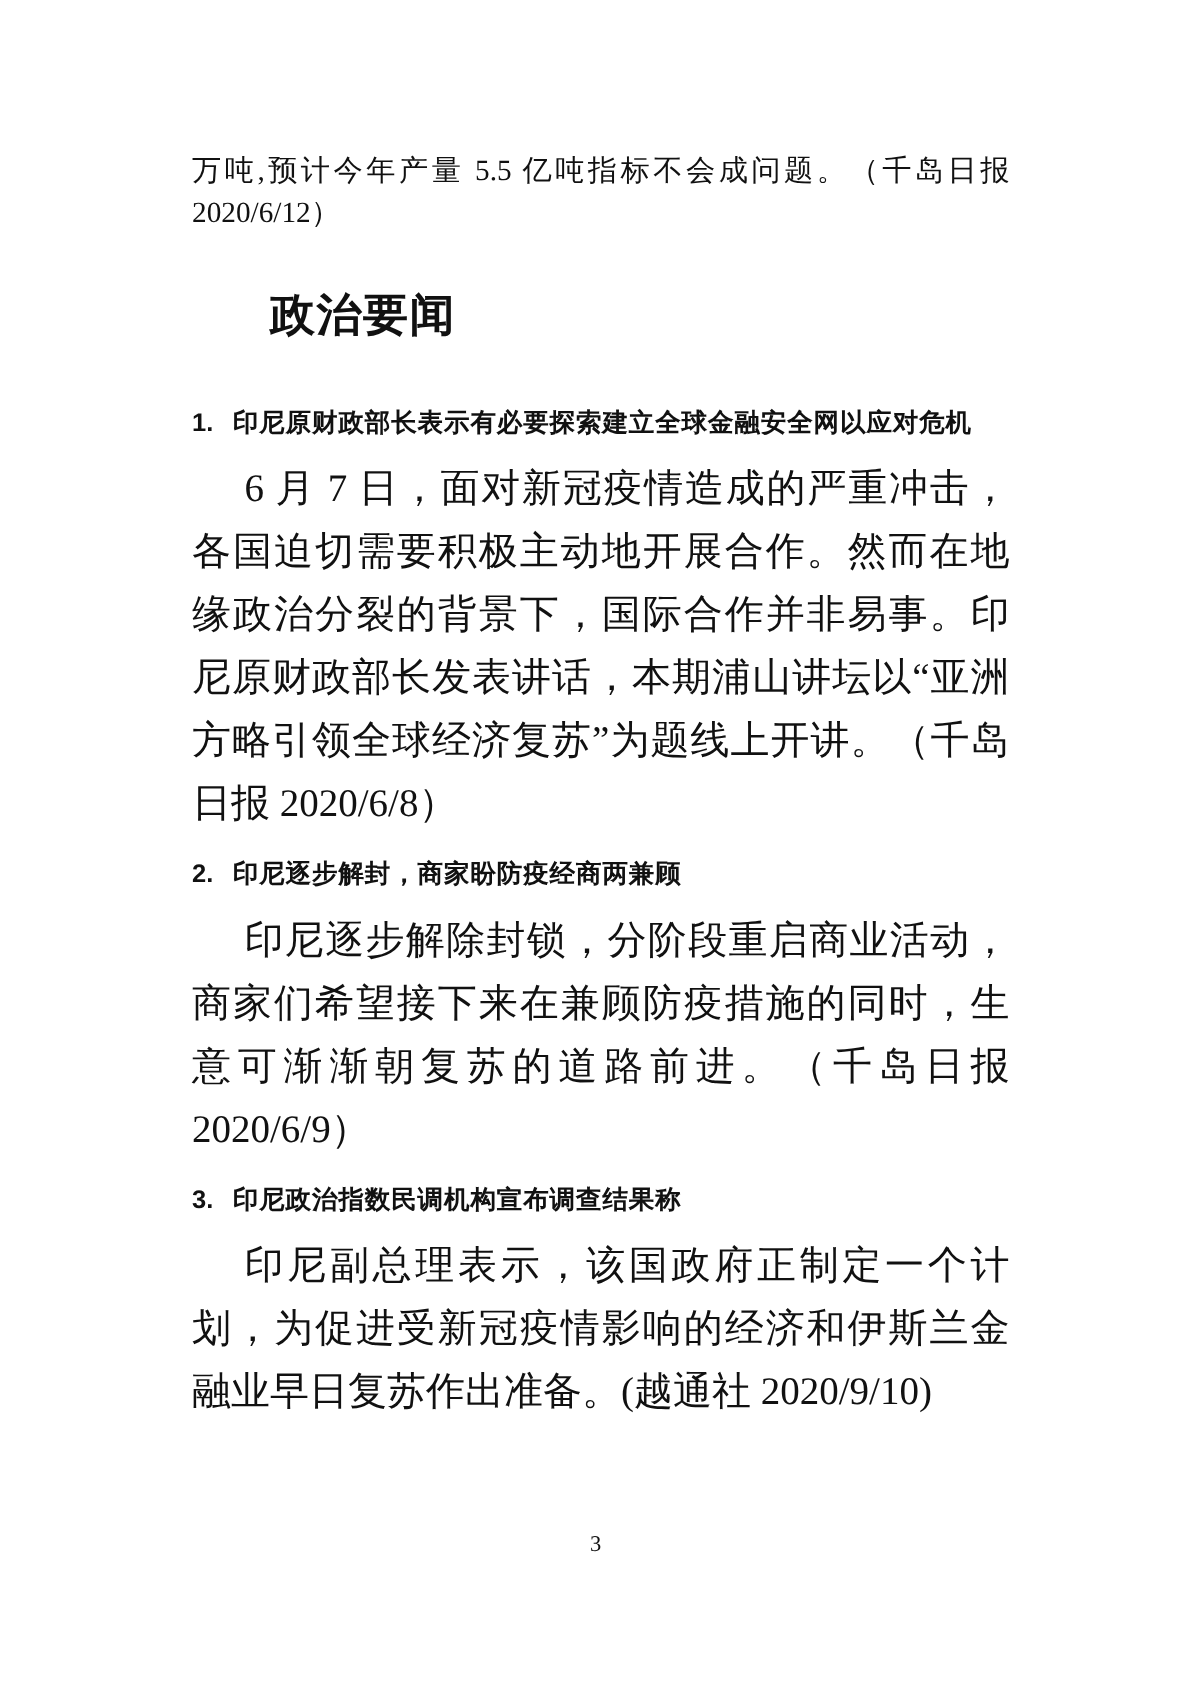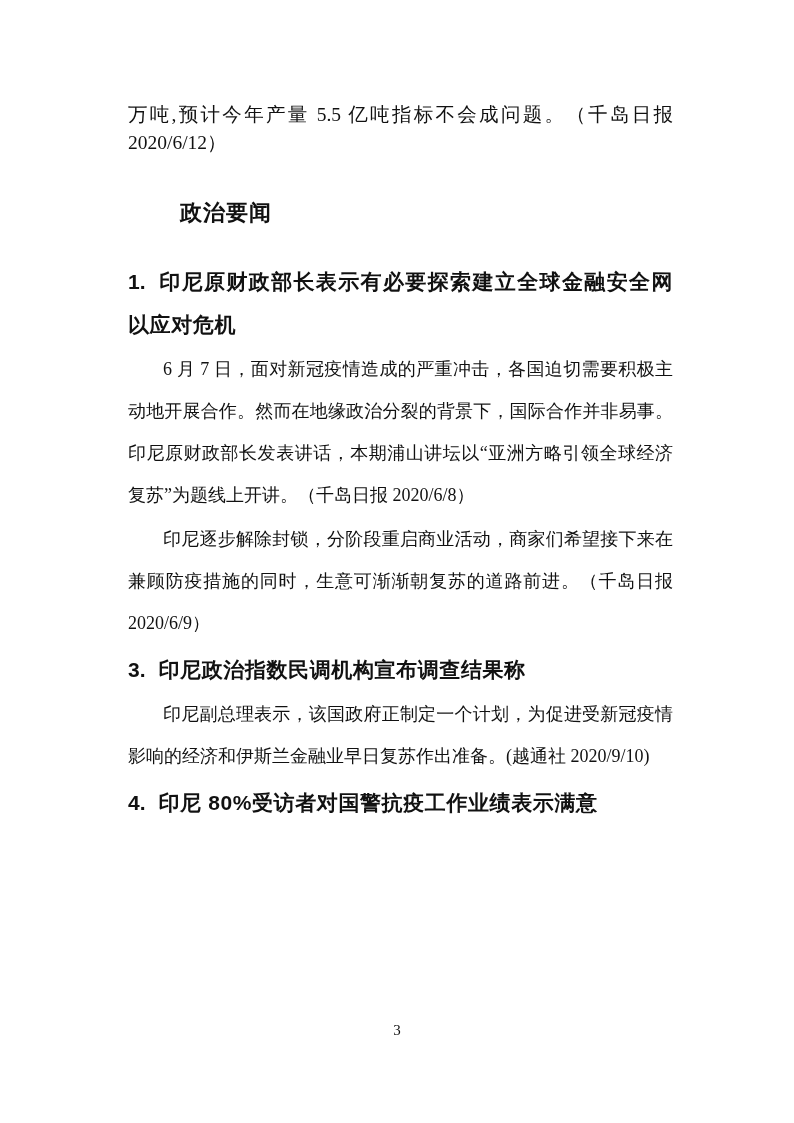--- a/index.html
+++ b/index.html
@@ -21,46 +21,46 @@
   }
   .cont-line {
     margin: 0;
     font-size: 19.5px;
     line-height: 28px;
     text-align: justify;
   }
   .section-title {
     margin: 39px 0 0 0;
     padding-left: 52px;
-    font-family: Liberation Serif, serif;
+    font-family: Liberation Mono, monospace;
     font-weight: bold;
-    font-size: 22px;
+    font-size: 30px;
     line-height: 34px;
     letter-spacing: 1px;
   }
   .news-heading {
     margin: 4px 0 0 0;
     font-family: "Liberation Sans", "DejaVu Sans", sans-serif;
     font-weight: bold;
-    font-size: 21px;
+    font-size: 17px;
     line-height: 43px;
     letter-spacing: 0.6px;
     text-align: justify;
   }
   .news-heading.first {
     margin-top: 30px;
   }
   .news-heading .num {
     display: inline-block;
     margin-right: 13px;
     letter-spacing: 0;
   }
   .news-body {
     margin: 2px 0 0 0;
-    font-size: 18px;
+    font-size: 26px;
     line-height: 42px;
     text-align: justify;
     text-indent: 35px;
   }
   .footer-pagenum {
     position: absolute;
     top: 1020px;
     left: 0;
     right: 0;
     text-align: center;
@@ -76,26 +76,26 @@
 
   <p class="cont-line">万吨,预计今年产量 5.5 亿吨指标不会成问题。（千岛日报 2020/6/12）</p>
 
   <h1 class="section-title">政治要闻</h1>
 
   <h2 class="news-heading first">
     <span class="num">1.</span><span>印尼原财政部长表示有必要探索建立全球金融安全网以应对危机</span>
   </h2>
   <p class="news-body">6 月 7 日，面对新冠疫情造成的严重冲击，各国迫切需要积极主动地开展合作。然而在地缘政治分裂的背景下，国际合作并非易事。印尼原财政部长发表讲话，本期浦山讲坛以“亚洲方略引领全球经济复苏”为题线上开讲。（千岛日报 2020/6/8）</p>
 
+  <h2 class="news-heading">
+    <span class="num">2.</span><span>印尼逐步解封，商家盼防疫经商两兼顾</span>
+  </h2>
   <p class="news-body">印尼逐步解除封锁，分阶段重启商业活动，商家们希望接下来在兼顾防疫措施的同时，生意可渐渐朝复苏的道路前进。（千岛日报 2020/6/9）</p>
 
   <h2 class="news-heading">
     <span class="num">3.</span><span>印尼政治指数民调机构宣布调查结果称</span>
   </h2>
   <p class="news-body">印尼副总理表示，该国政府正制定一个计划，为促进受新冠疫情影响的经济和伊斯兰金融业早日复苏作出准备。(越通社 2020/9/10)</p>
 
-  <h2 class="news-heading">
-    <span class="num">4.</span><span>印尼 80%受访者对国警抗疫工作业绩表示满意</span>
-  </h2>
 
   <div class="footer-pagenum">3</div>
 
 </div>
 
 </body></html>

